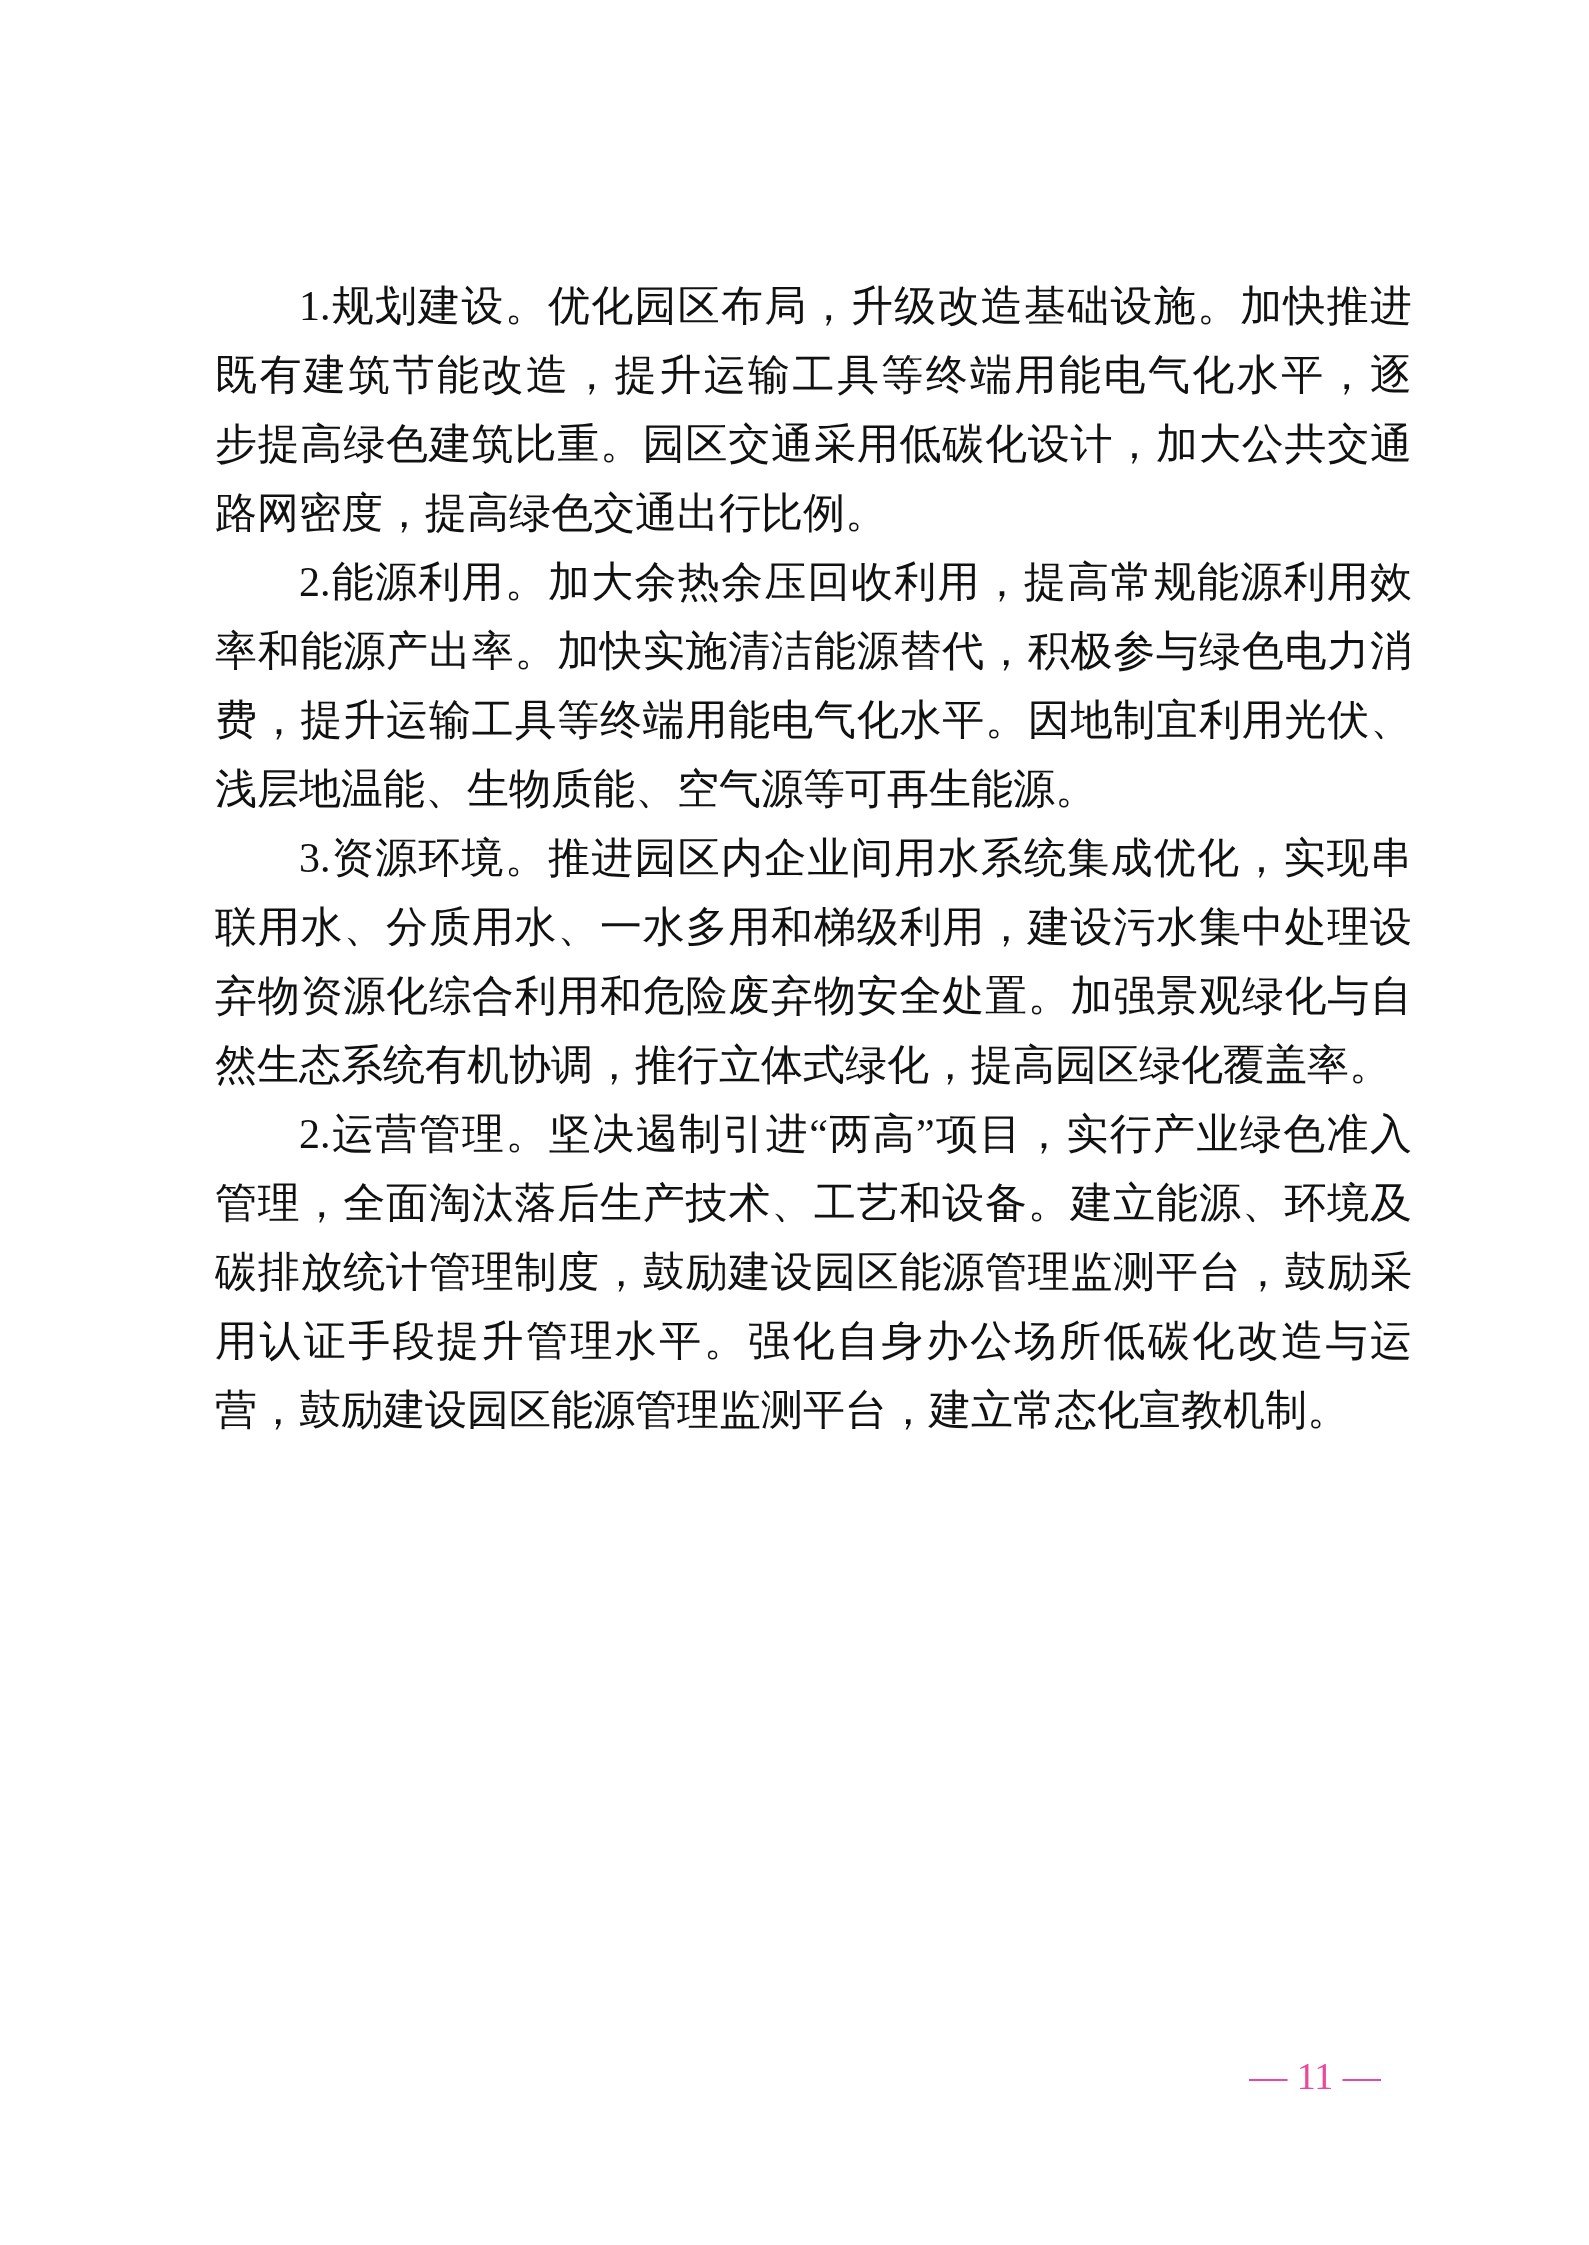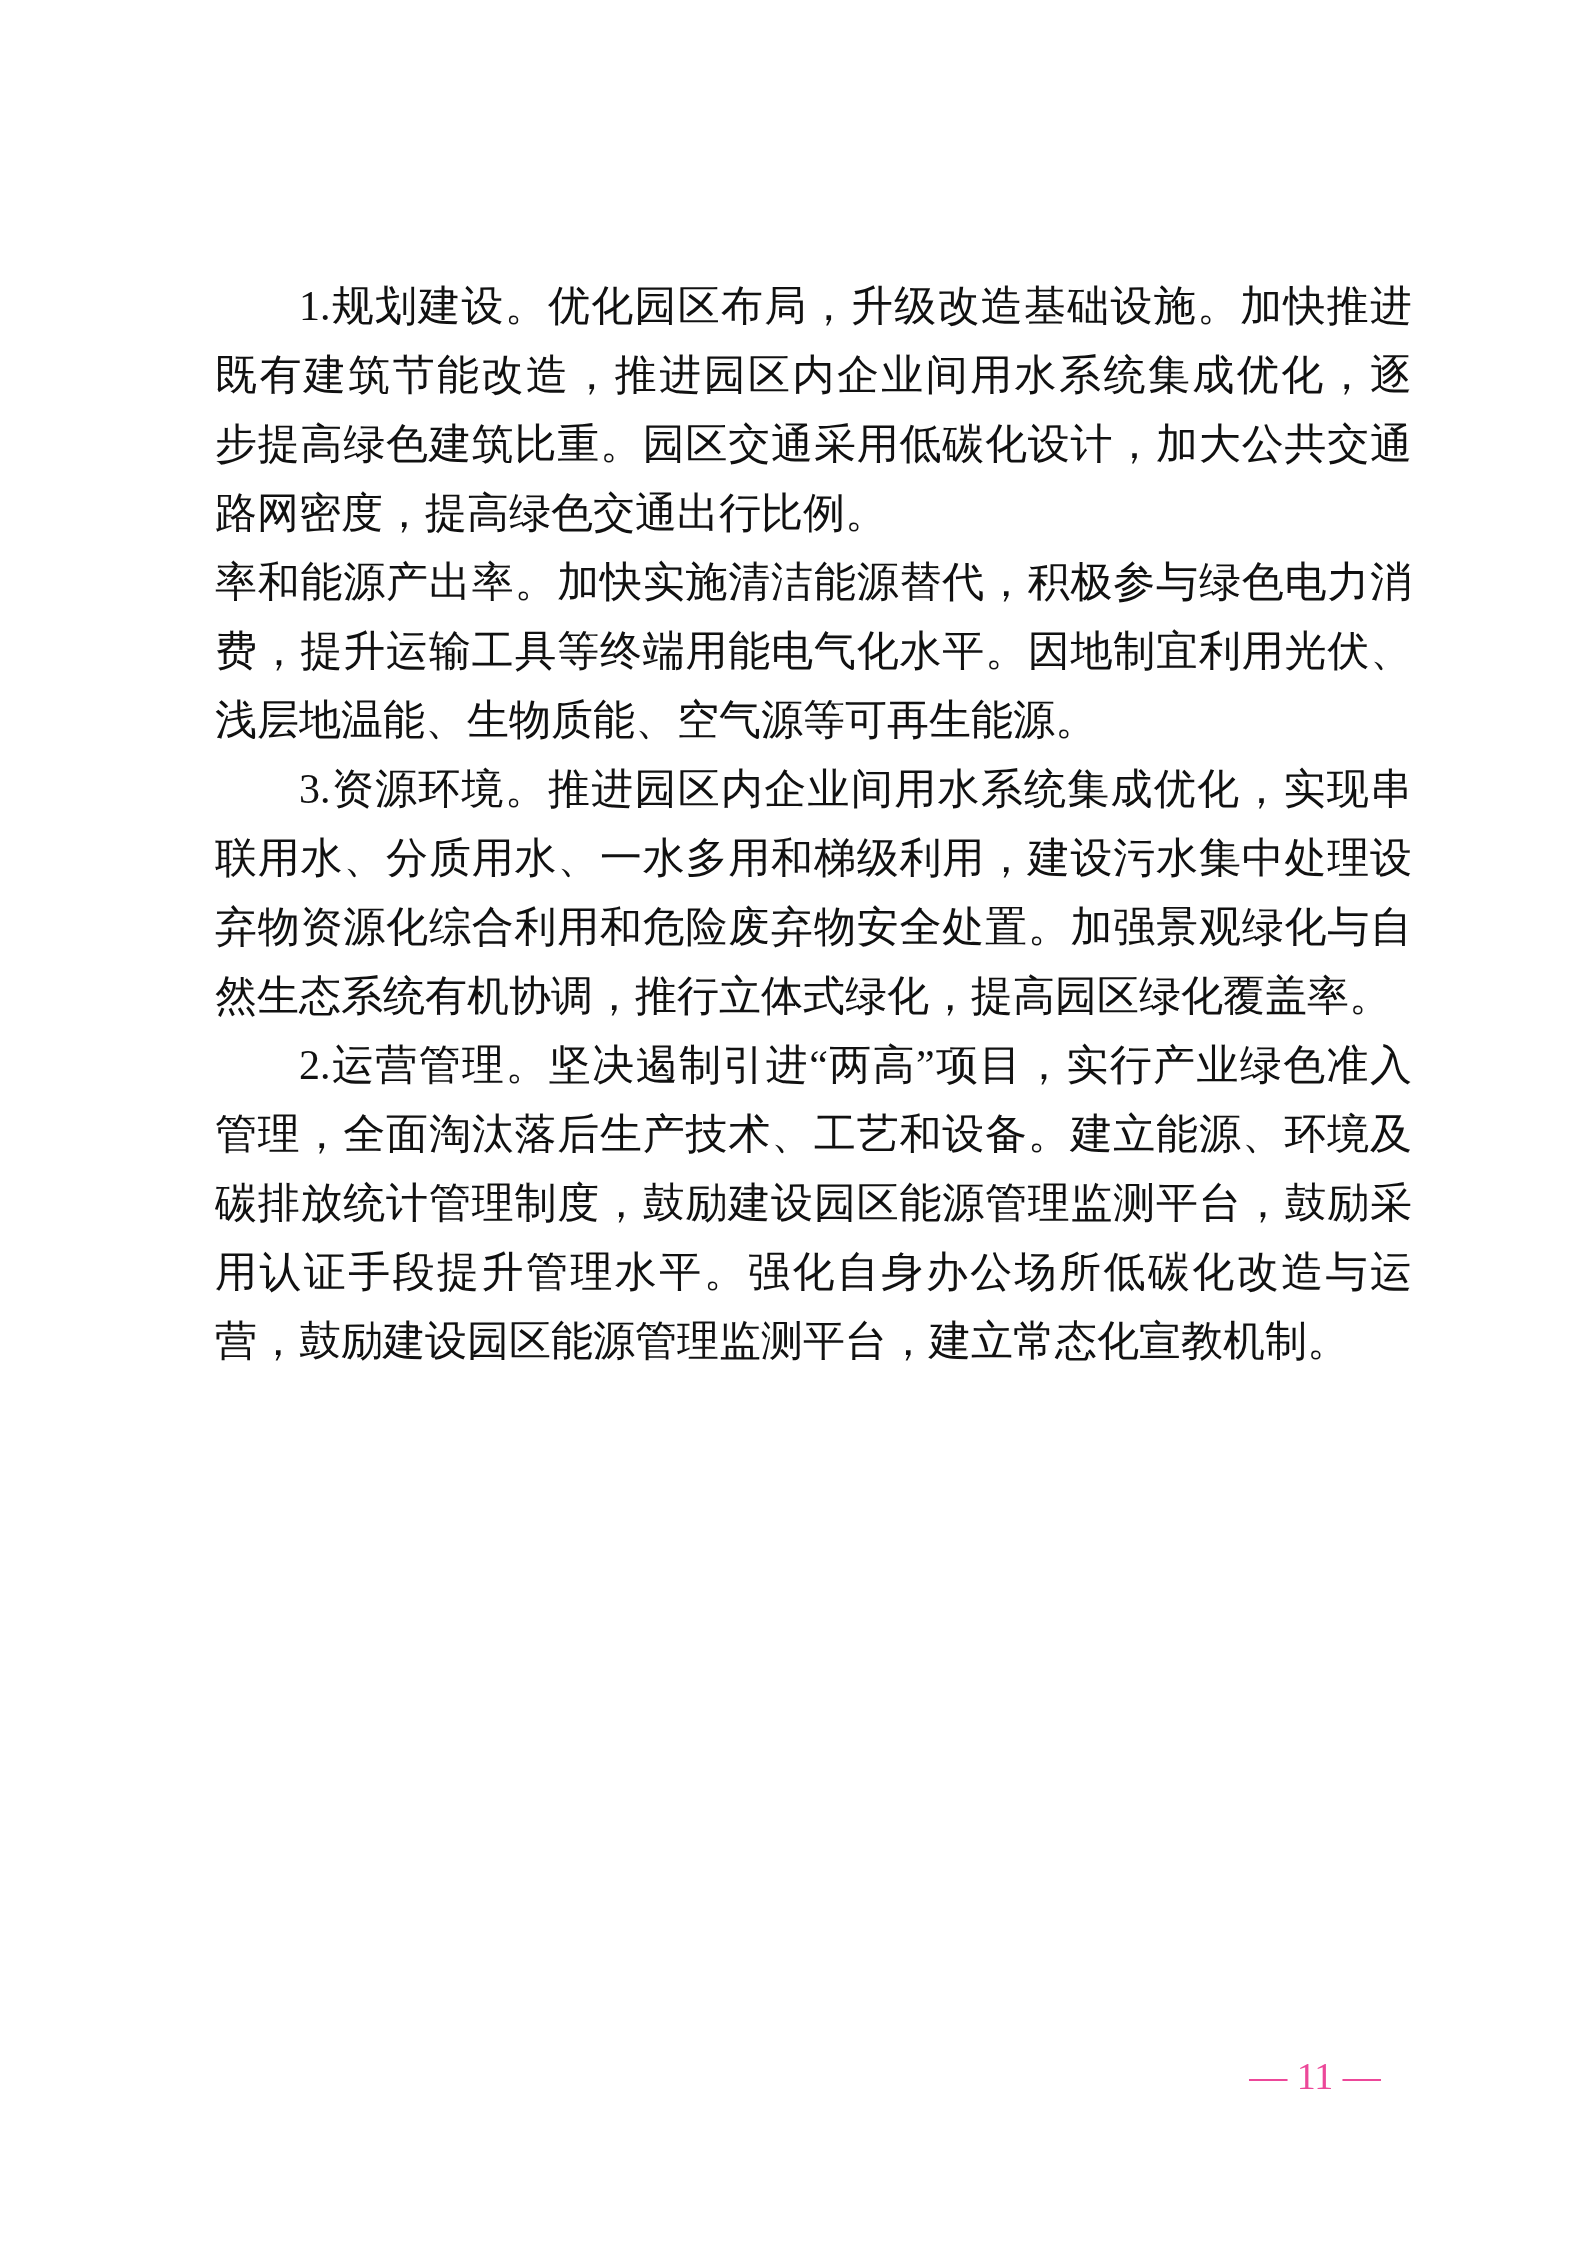--- a/index.html
+++ b/index.html
@@ -53,23 +53,24 @@
   }
 </style>
 </head>
 <body>
 
 <div class="page">
 
   <div class="textblock">
 
   <div class="text-line indent stretch">1.规划建设。优化园区布局，升级改造基础设施。加快推进</div>
-      <div class="text-line stretch">既有建筑节能改造，推进园区内企业间用水系统集成优化，逐</div>
+      <div class="text-line stretch">既有建筑节能改造，提升运输工具等终端用能电气化水平，逐</div>
       <div class="text-line stretch">步提高绿色建筑比重。园区交通采用低碳化设计，加大公共交通</div>
       <div class="text-line">路网密度，提高绿色交通出行比例。</div>
+      <div class="text-line indent stretch">2.能源利用。加大余热余压回收利用，提高常规能源利用效</div>
       <div class="text-line stretch">率和能源产出率。加快实施清洁能源替代，积极参与绿色电力消</div>
       <div class="text-line stretch">费，提升运输工具等终端用能电气化水平。因地制宜利用光伏、</div>
       <div class="text-line">浅层地温能、生物质能、空气源等可再生能源。</div>
       <div class="text-line indent stretch">3.资源环境。推进园区内企业间用水系统集成优化，实现串</div>
       <div class="text-line stretch">联用水、分质用水、一水多用和梯级利用，建设污水集中处理设</div>
       <div class="text-line stretch">弃物资源化综合利用和危险废弃物安全处置。加强景观绿化与自</div>
       <div class="text-line">然生态系统有机协调，推行立体式绿化，提高园区绿化覆盖率。</div>
       <div class="text-line indent stretch">2.运营管理。坚决遏制引进“两高”项目，实行产业绿色准入</div>
       <div class="text-line stretch">管理，全面淘汰落后生产技术、工艺和设备。建立能源、环境及</div>
       <div class="text-line stretch">碳排放统计管理制度，鼓励建设园区能源管理监测平台，鼓励采</div>

